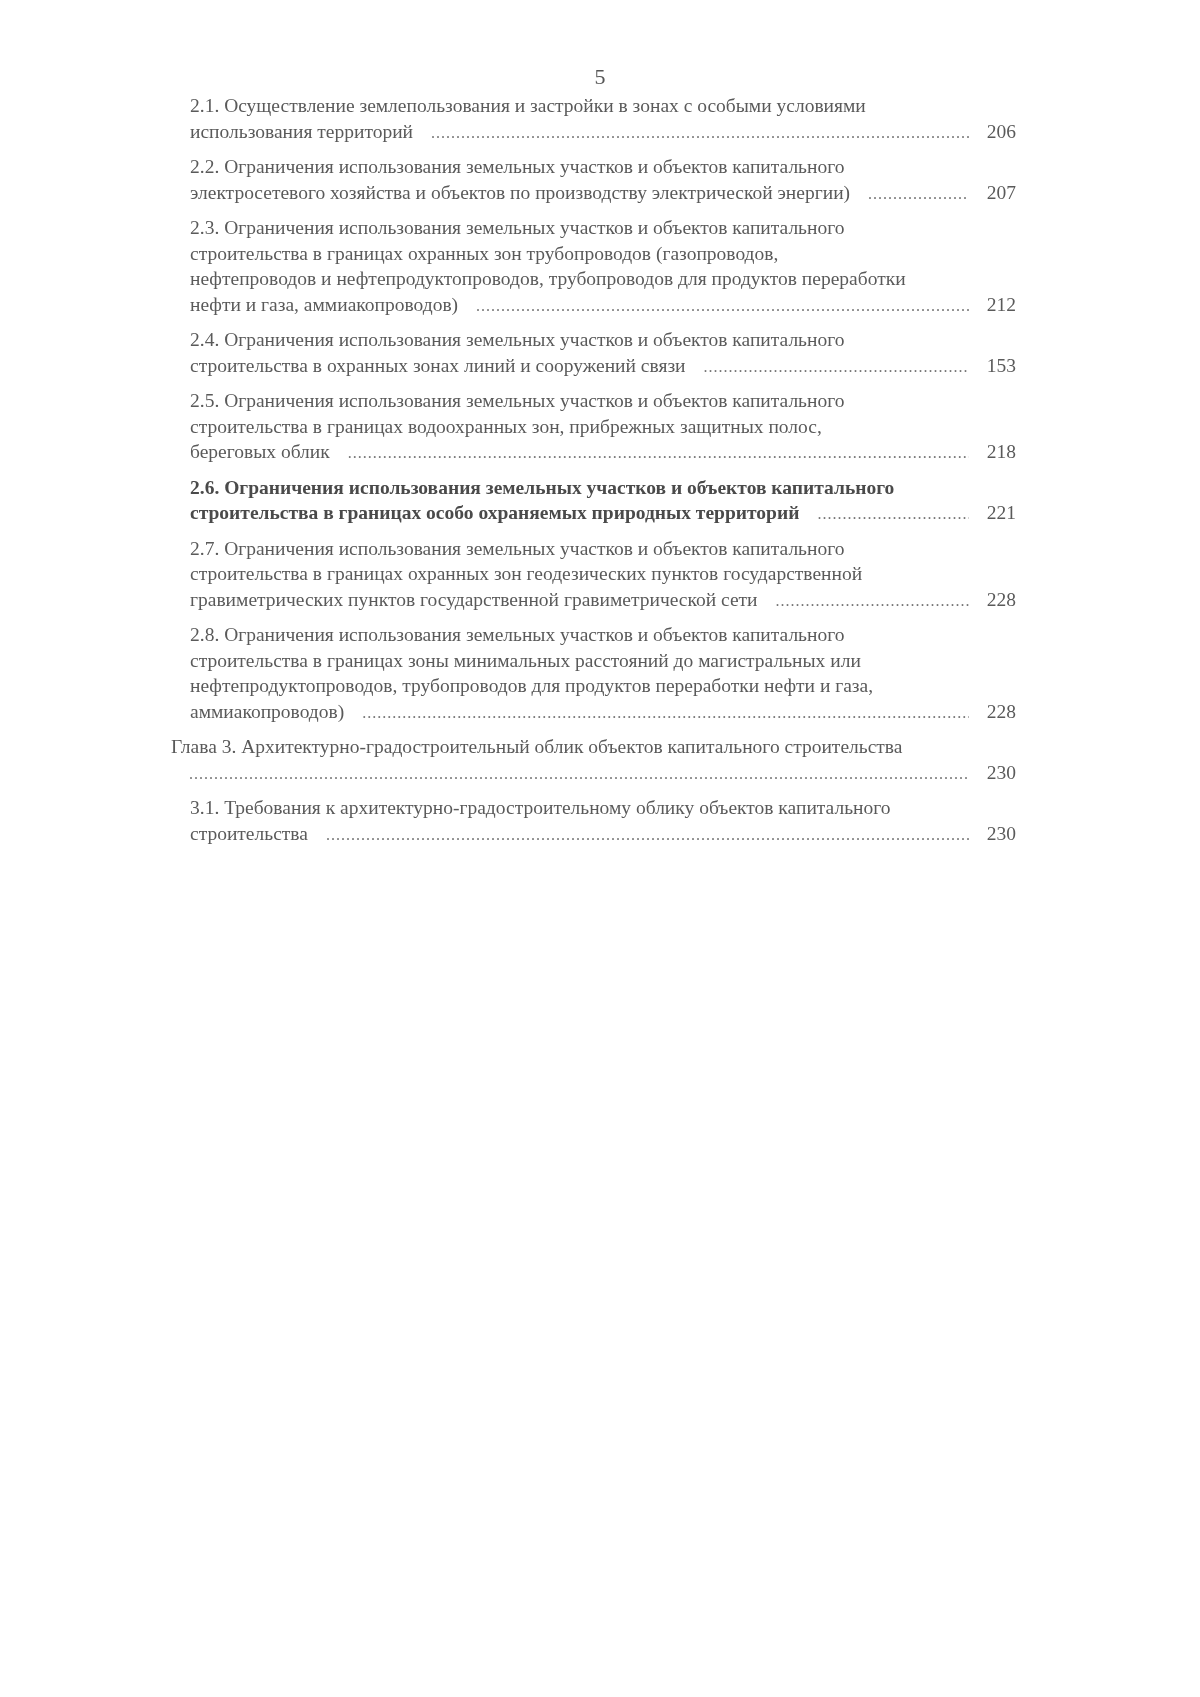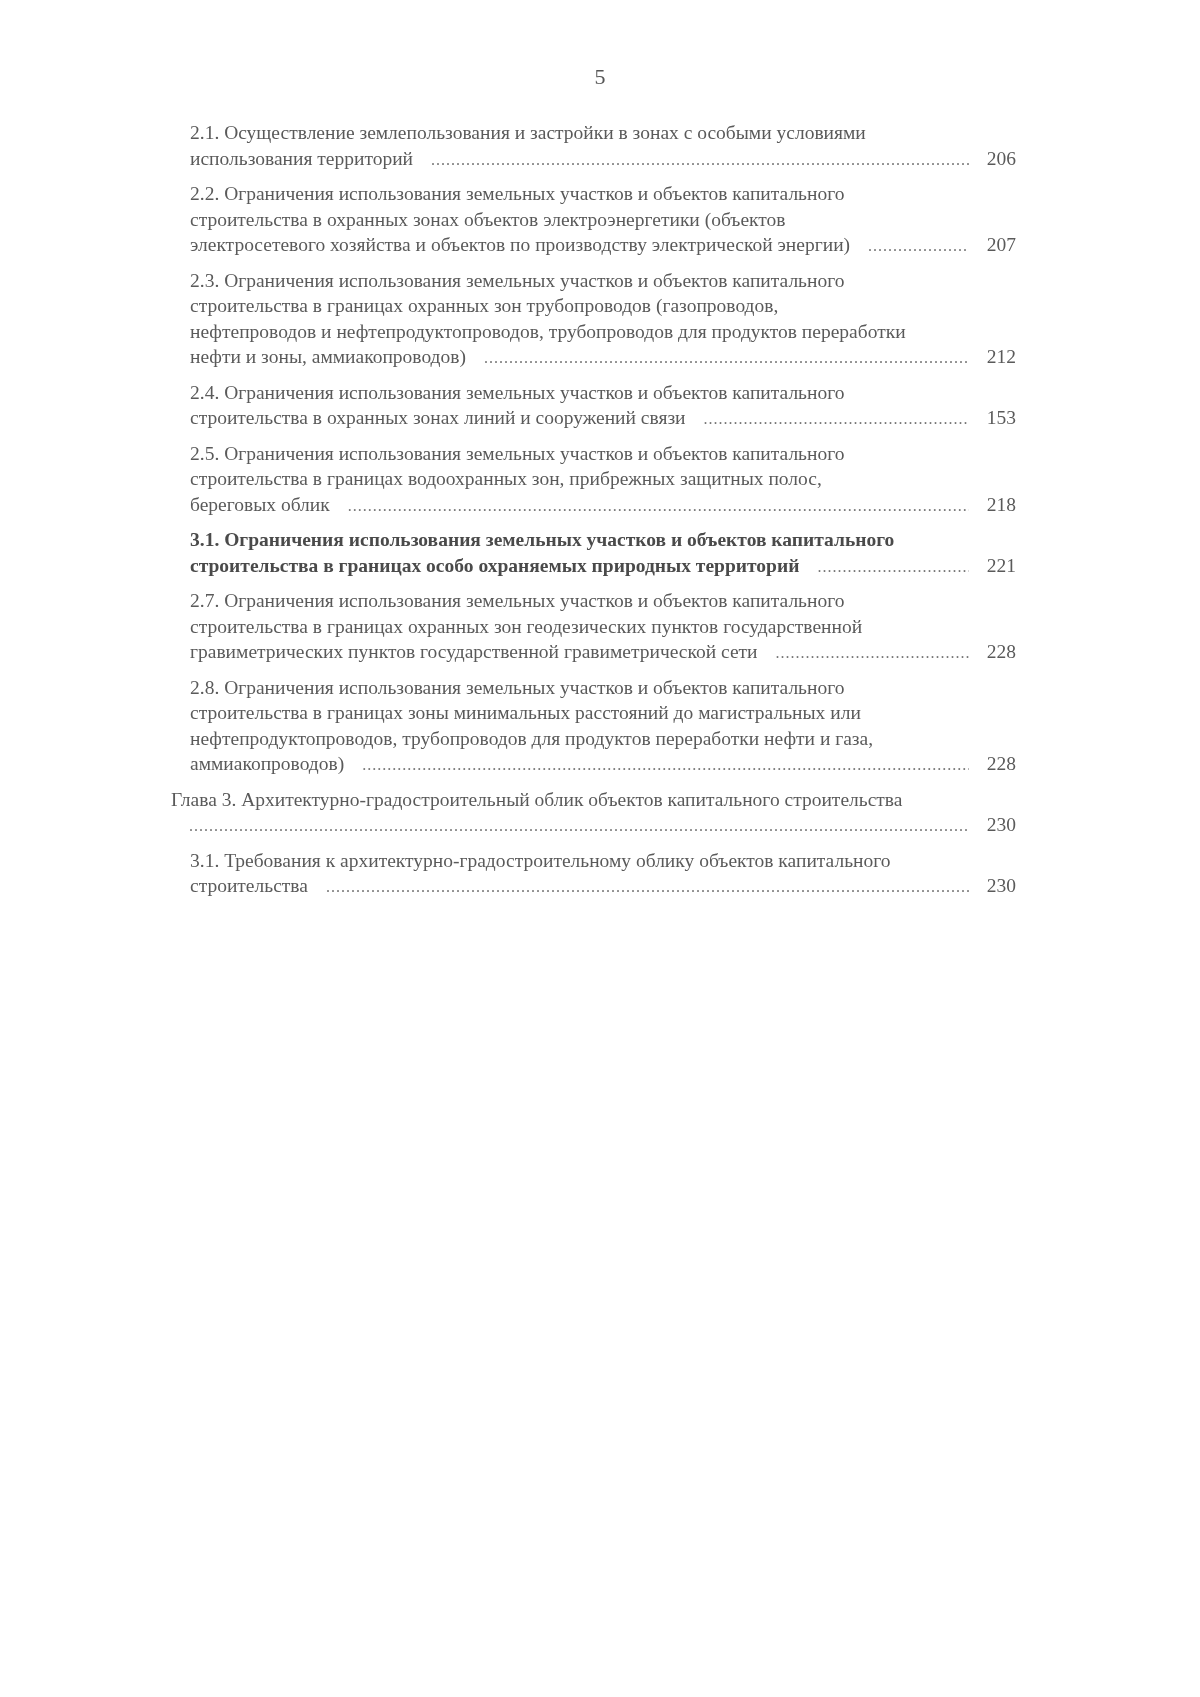--- a/index.html
+++ b/index.html
@@ -19,21 +19,21 @@
       position: absolute;
       top: 64px;
       left: 0;
       width: 1200px;
       text-align: center;
       font-size: 22px;
       color: #555;
     }
     .toc {
       position: absolute;
-      top: 120px;
+      top: 93px;
       left: 190px;
       width: 826px;
     }
     .entry {
       font-size: 19.5px;
       line-height: 25.5px;
       margin-bottom: 9px;
       position: relative;
     }
     .entry.chapter {
@@ -82,34 +82,33 @@
     <span class="body-lines">2.1. Осуществление землепользования и застройки в зонах с особыми условиями</span>
     <div class="last-line">
       <span class="text">использования территорий</span>
       <span class="leader"></span>
       <span class="page-ref">206</span>
     </div>
   </div>
 
   <div class="entry">
     <span class="body-lines">2.2. Ограничения использования земельных участков и объектов капитального</span>
-    <span class="body-lines">строительства в охранных зонах объектов электроэнергетики (объектов</span>
     <div class="last-line">
       <span class="text">электросетевого хозяйства и объектов  по производству электрической энергии)</span>
       <span class="leader"></span>
       <span class="page-ref">207</span>
     </div>
   </div>
 
   <div class="entry">
     <span class="body-lines">2.3. Ограничения использования земельных участков и объектов капитального</span>
     <span class="body-lines">строительства в границах охранных зон трубопроводов (газопроводов,</span>
     <span class="body-lines">нефтепроводов и нефтепродуктопроводов, трубопроводов для продуктов переработки</span>
     <div class="last-line">
-      <span class="text">нефти и зоны, аммиакопроводов)</span>
+      <span class="text">нефти и газа, аммиакопроводов)</span>
       <span class="leader"></span>
       <span class="page-ref">212</span>
     </div>
   </div>
 
   <div class="entry">
     <span class="body-lines">2.4. Ограничения использования земельных участков и объектов капитального</span>
     <div class="last-line">
       <span class="text">строительства в охранных зонах линий и сооружений связи</span>
       <span class="leader"></span>
@@ -121,21 +120,21 @@
     <span class="body-lines">2.5. Ограничения использования земельных участков и объектов капитального</span>
     <span class="body-lines">строительства в границах водоохранных зон, прибрежных защитных полос,</span>
     <div class="last-line">
       <span class="text">береговых облик</span>
       <span class="leader"></span>
       <span class="page-ref">218</span>
     </div>
   </div>
 
   <div class="entry bold">
-    <span class="body-lines text">3.1. Ограничения использования земельных участков и объектов капитального</span>
+    <span class="body-lines text">2.6. Ограничения использования земельных участков и объектов капитального</span>
     <div class="last-line">
       <span class="text">строительства в границах особо охраняемых природных территорий</span>
       <span class="leader"></span>
       <span class="page-ref">221</span>
     </div>
   </div>
 
   <div class="entry">
     <span class="body-lines">2.7. Ограничения использования земельных участков и объектов капитального</span>
     <span class="body-lines">строительства в границах охранных зон геодезических пунктов государственной</span>

